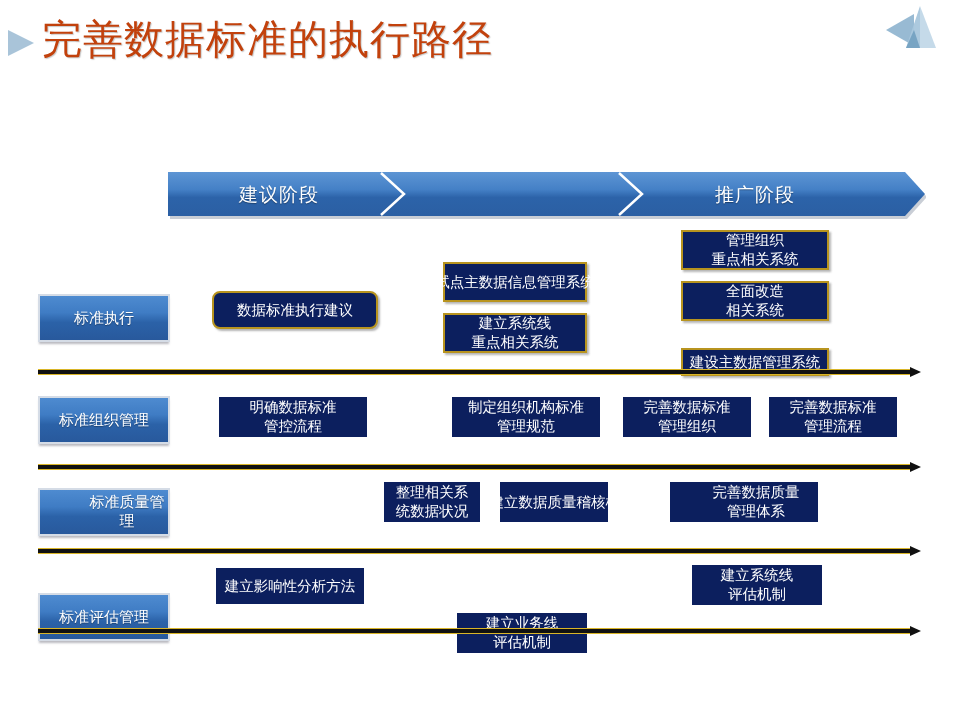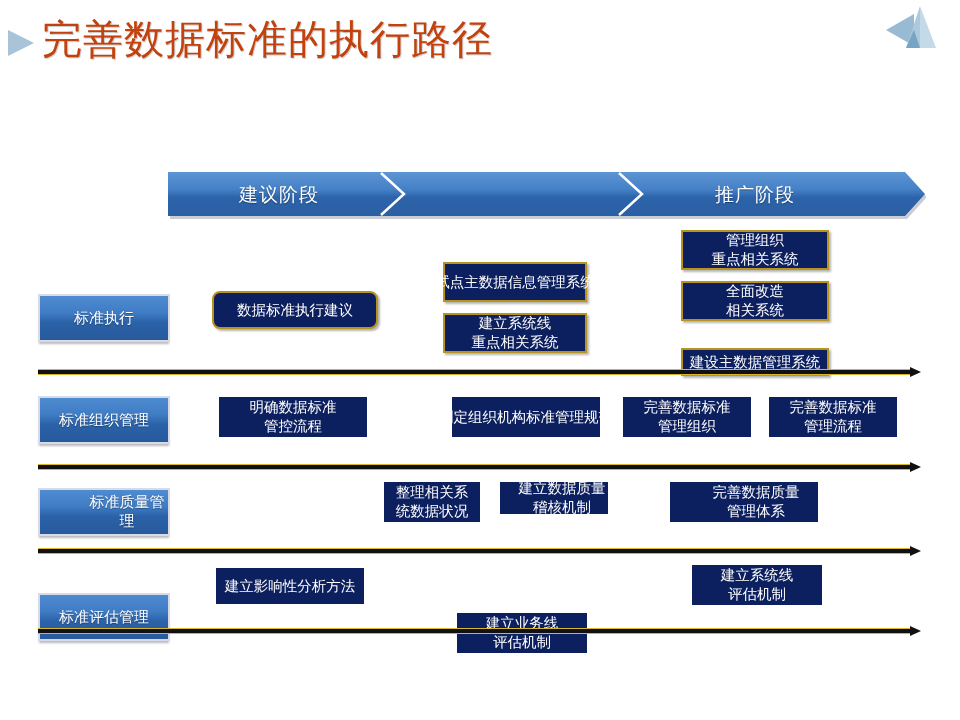--- a/index.html
+++ b/index.html
@@ -187,21 +187,21 @@
   <div class="head" style="left:872px;"></div>
 </div>
 
 <div class="row-label" style="left:38px; top:396px; height:48px;">标准组织管理</div>
 
 <div class="nbox" style="left:219px; top:397px; width:148px; height:40px; flex-direction:column;">
   <span>明确数据标准</span>
   <span>管控流程</span>
 </div>
 
-<div class="nbox" style="left:452px; top:397px; width:148px; height:40px; flex-direction:row;">
+<div class="nbox" style="left:452px; top:397px; width:148px; height:40px; flex-direction:column;">
   <span>制定组织机构标准</span>
   <span>管理规范</span>
 </div>
 
 <div class="nbox" style="left:623px; top:397px; width:128px; height:40px; flex-direction:column;">
   <span>完善数据标准</span>
   <span>管理组织</span>
 </div>
 
 <div class="nbox" style="left:769px; top:397px; width:128px; height:40px; flex-direction:column;">
@@ -214,21 +214,21 @@
   <div class="head" style="left:872px;"></div>
 </div>
 
 <div class="row-label" style="left:38px; top:488px; height:48px;padding-left:46px;">标准质量管理</div>
 
 <div class="nbox" style="left:384px; top:482px; width:96px; height:40px; flex-direction:column;">
   <span>整理相关系</span>
   <span>统数据状况</span>
 </div>
 
-<div class="nbox" style="left:500px; top:482px; width:108px; height:32px; flex-direction:column;padding-left:16px;">
+<div class="nbox" style="left:500px; top:482px; width:108px; height:40px; flex-direction:row;padding-left:16px;">
   <span>建立数据质量</span>
   <span>稽核机制</span>
 </div>
 
 <div class="nbox" style="left:670px; top:482px; width:148px; height:40px; flex-direction:column;padding-left:24px;">
   <span>完善数据质量</span>
   <span>管理体系</span>
 </div>
 
 <div class="tl-arrow" style="left:38px; top:546px; width:884px;">

